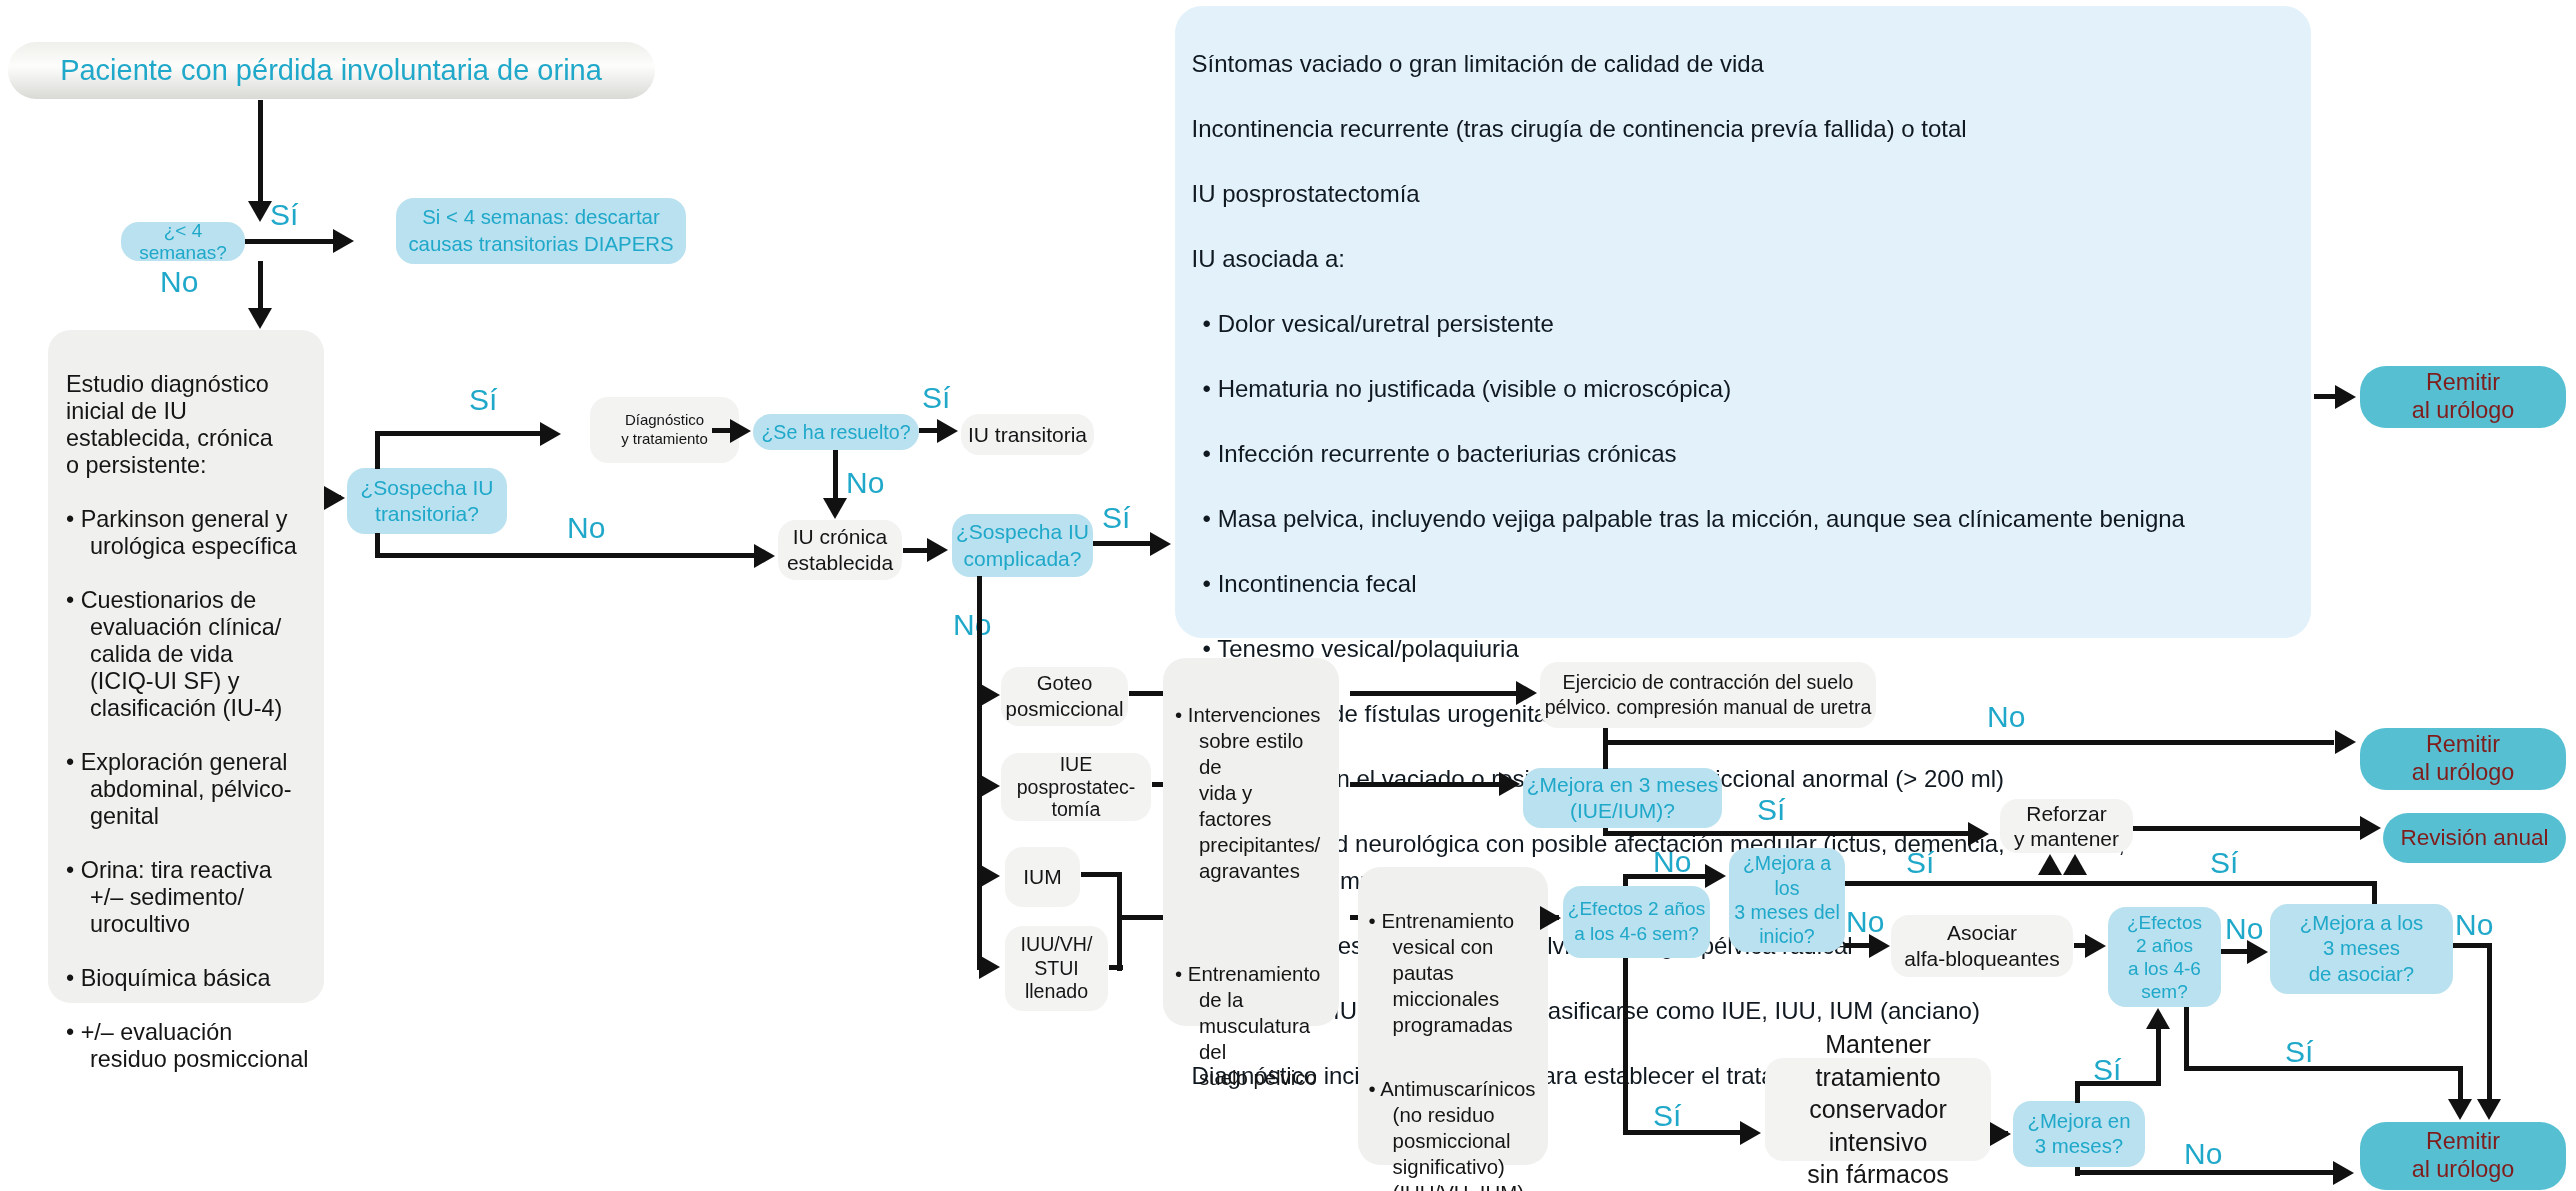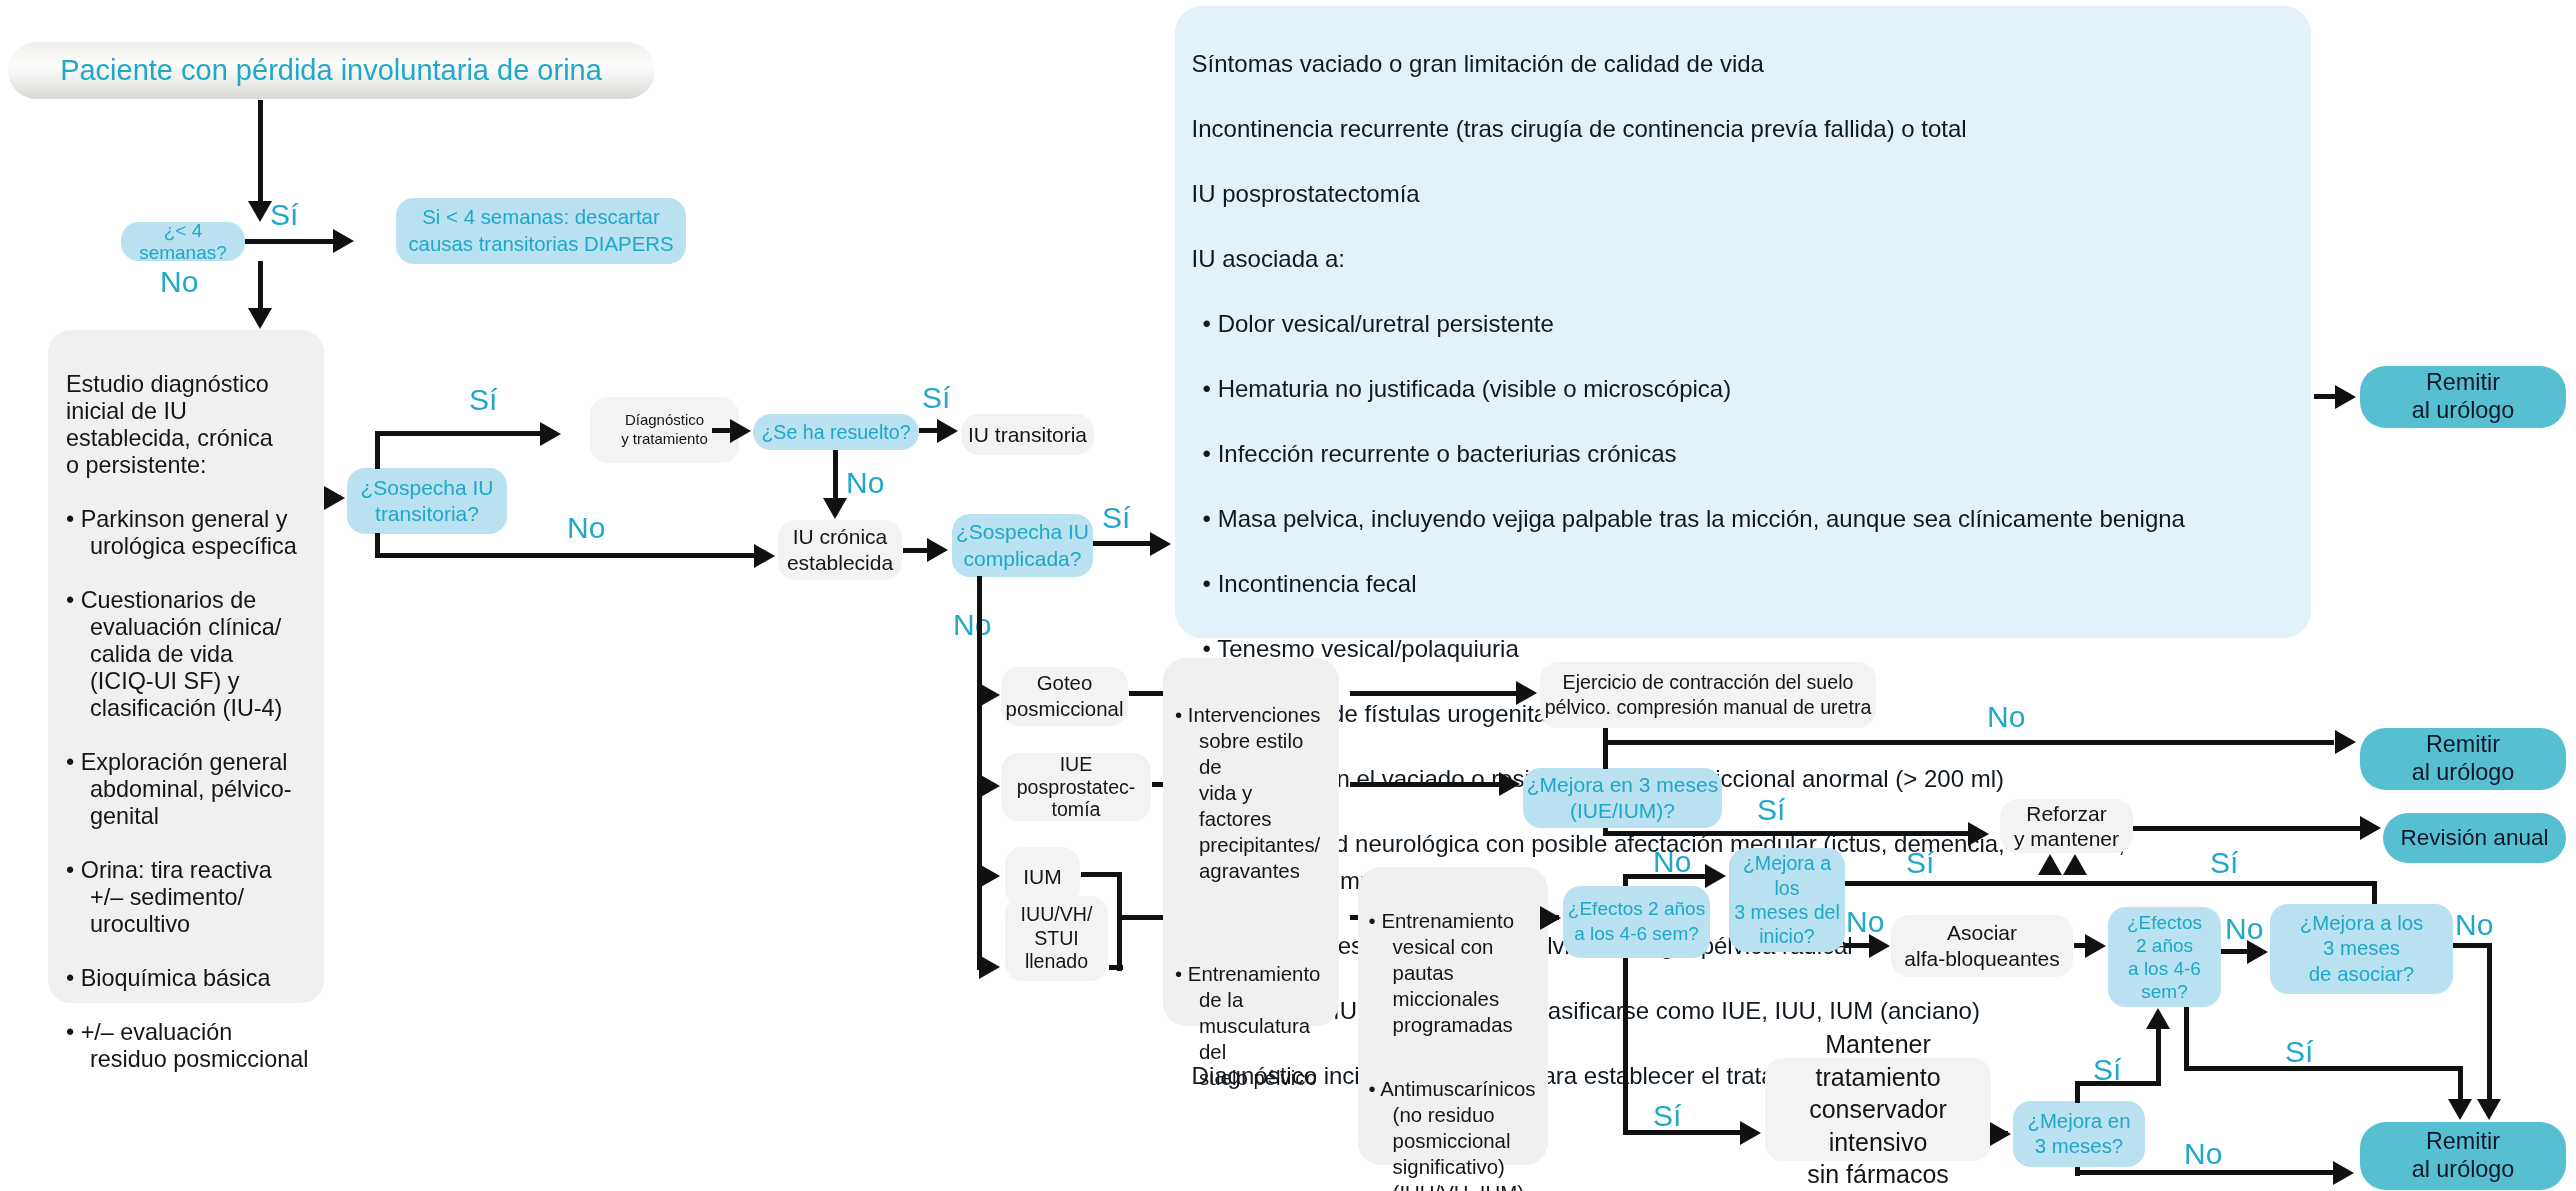--- a/index.html
+++ b/index.html
@@ -6,21 +6,21 @@
   :root{
     --accent:#1fa8c9; --qbg:#b9e1ef; --panel:#e2f1fa; --action:#56c0d2;
     --graynode:#f3f3f2; --ink:#111111;
   }
   html,body{margin:0;padding:0;background:#ffffff;font-family:"Liberation Sans",sans-serif;}
   #canvas{position:relative;width:2576px;height:1191px;background:#fff;overflow:hidden;}
   .node{position:absolute;box-sizing:border-box;white-space:pre-line;}
   .c{display:flex;align-items:center;justify-content:center;text-align:center;}
   .q{background:var(--qbg);color:var(--accent);border-radius:18px;}
   .g{background:var(--graynode);color:#151515;border-radius:18px;}
-  .act{background:var(--action);color:#0f172a;border-radius:26px;line-height:1.18;}
+  .act{background:var(--action);color:#7f1d1d;border-radius:26px;line-height:1.18;}
   .panel{background:var(--panel);border-radius:27px;color:#101820;}
   .box{background:#f0f0ee;border-radius:22.6px;color:#151515;}
   .title{background:linear-gradient(180deg,#efefeb 0%,#fdfdfc 42%,#d9d9d5 100%);
          border-radius:30px;color:var(--accent);}
   .lbl{position:absolute;color:var(--accent);font-size:30px;}
   .ln{position:absolute;background:var(--ink);}
   .ah{position:absolute;width:0;height:0;border-style:solid;border-color:transparent;}
   .ah.r{border-width:12px 0 12px 21px;border-left-color:var(--ink);}
   .ah.d{border-width:21px 12px 0 12px;border-top-color:var(--ink);}
   .ah.u{border-width:0 12px 21px 12px;border-bottom-color:var(--ink);}
@@ -104,21 +104,21 @@
 
   <div class="node g c" style="left:1001px;top:667px;width:127px;height:59px;font-size:20.4px;line-height:1.25;">Goteo
 posmiccional</div>
 
   <div class="node g c" style="left:1001px;top:753px;width:150px;height:68px;font-size:19.6px;line-height:1.15;">IUE
 posprostatec-
 tomía</div>
 
   <div class="node g c" style="left:1005px;top:847px;width:75px;height:60px;font-size:21px;">IUM</div>
 
-  <div class="node g c" style="left:1005px;top:896px;width:103px;height:85px;font-size:19.6px;line-height:1.2;">IUU/VH/
+  <div class="node g c" style="left:1005px;top:926px;width:103px;height:85px;font-size:19.6px;line-height:1.2;">IUU/VH/
 STUI
 llenado</div>
 
   <div class="node box" style="left:1163px;top:658px;width:176px;height:368px;padding:18px 10.6px 10.6px 12px;font-size:20.4px;line-height:26px;">
     <div class="blt">• Intervenciones
 sobre estilo de
 vida y factores
 precipitantes/
 agravantes</div>
     <div class="blt" style="margin-top:51px;">• Entrenamiento

